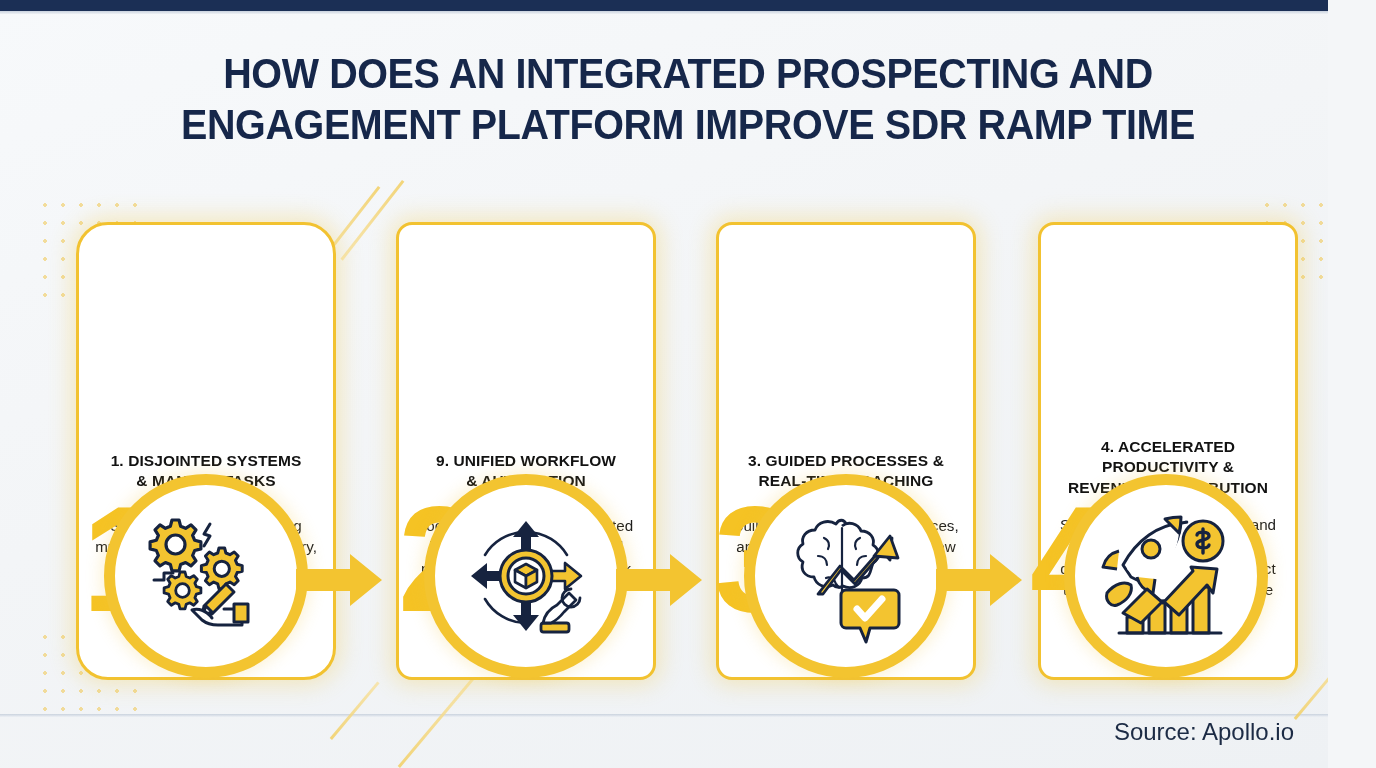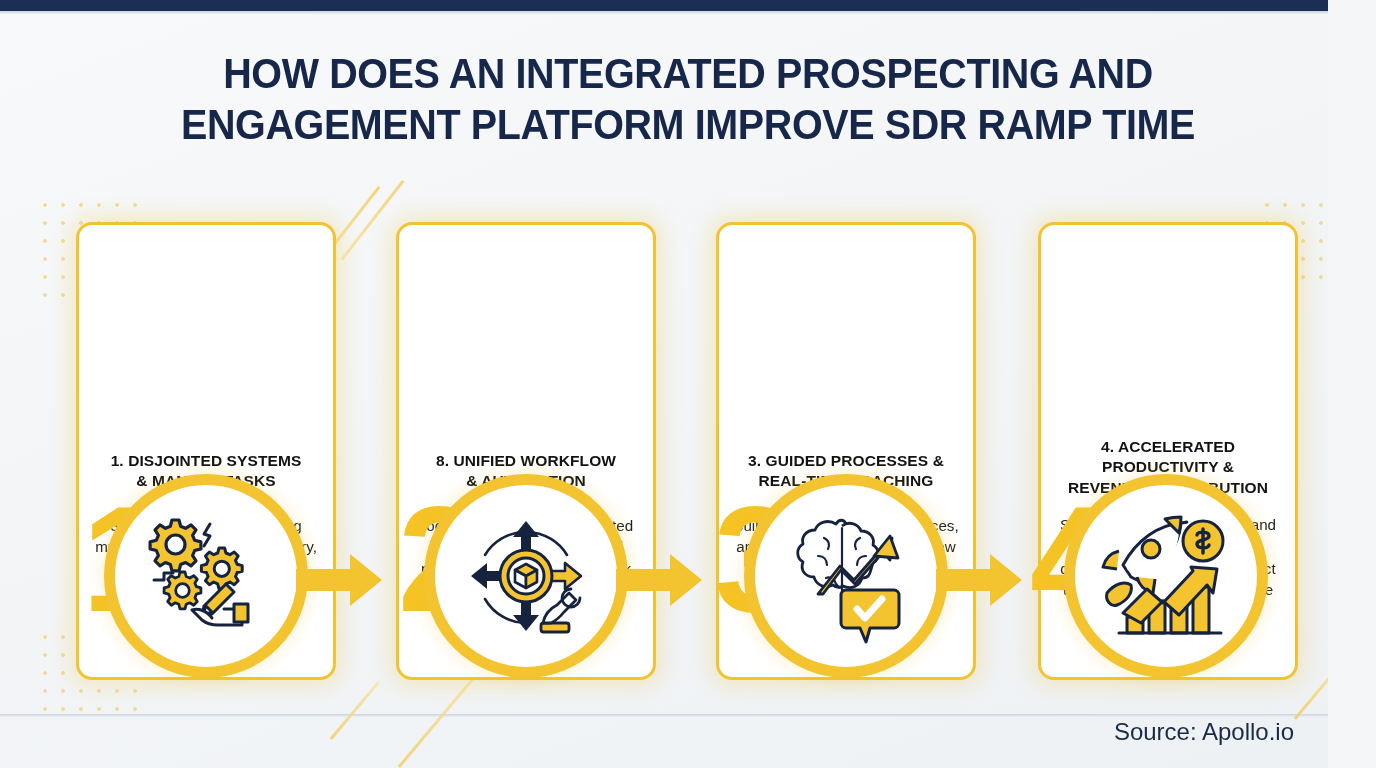--- a/index.html
+++ b/index.html
@@ -78,21 +78,21 @@
   .card{
     position:absolute;
     top:0;
     width:260px; height:458px;
     background:#ffffff;
     border:3px solid #f2c230;
     border-radius:16px;
     box-shadow:0 0 22px 5px rgba(243,198,58,0.30);
     z-index:2;
   }
-  .card-1{ left:76px; }
+  .card-1{ left:76px;border-radius:32px; }
   .card-2{ left:396px; }
   .card-3{ left:716px; }
   .card-4{ left:1038px;padding-left:8px; }
 
   .card-inner{
     position:absolute; left:0; right:0; top:226px;
     padding:0 14px;
     text-align:center;
   }
   .card-head{
@@ -195,21 +195,21 @@
           <span>1. DISJOINTED SYSTEMS</span><br>
           <span>&amp; MANUAL TASKS</span>
         </div>
         <div class="card-body">SDRs spend time navigating multiple tools, manual data entry, and fragmented information, leading to slow onboarding.</div>
       </div>
     </div>
 
     <div class="card card-2">
       <div class="card-inner">
         <div class="card-head">
-          <span>8. UNIFIED WORKFLOW</span><br>
+          <span>9. UNIFIED WORKFLOW</span><br>
           <span>&amp; AUTOMATION</span>
         </div>
         <div class="card-body">Tools and data are consolidated into one platform. Automated processes reduce manual work and context switching, streamlining the workflow.</div>
       </div>
     </div>
 
     <div class="card card-3">
       <div class="card-inner">
         <div class="card-head">
           <span>3. GUIDED PROCESSES &amp;</span><br>

